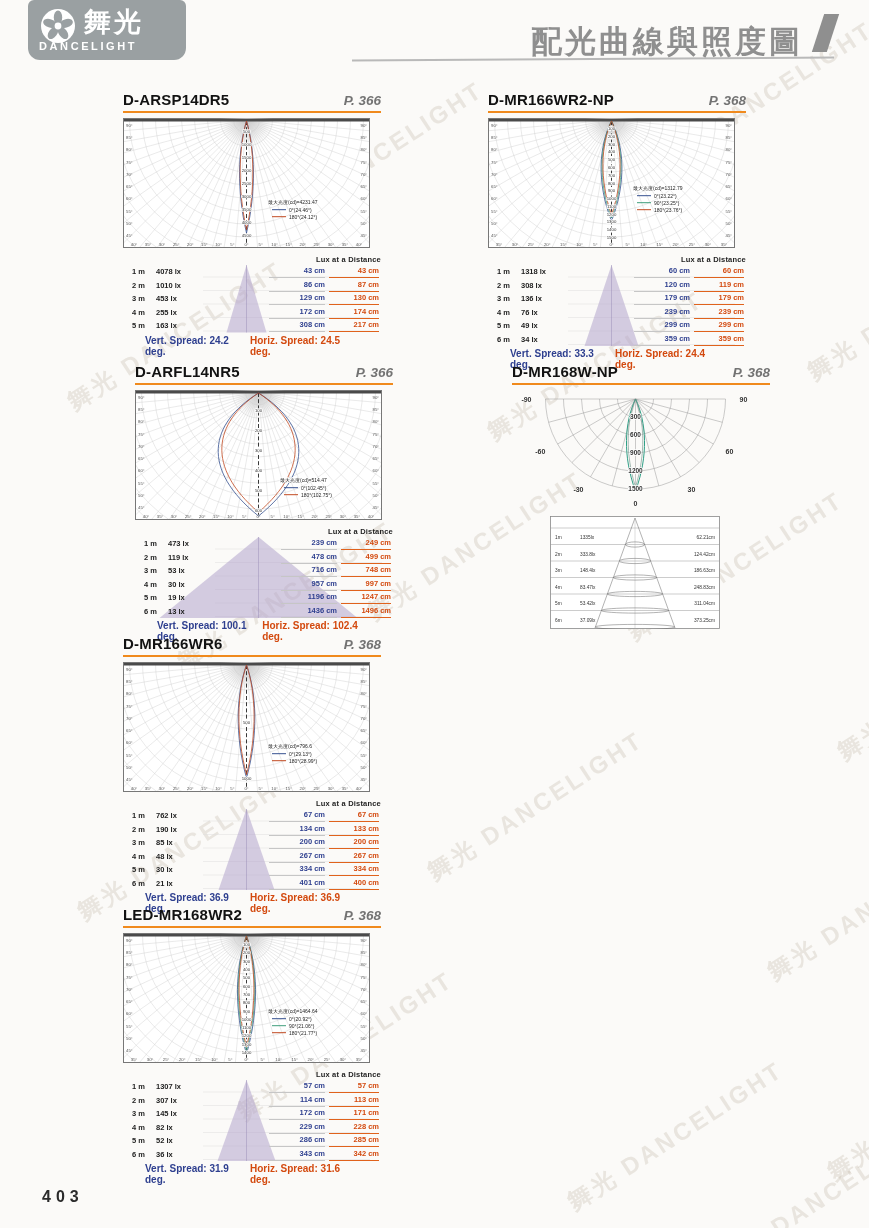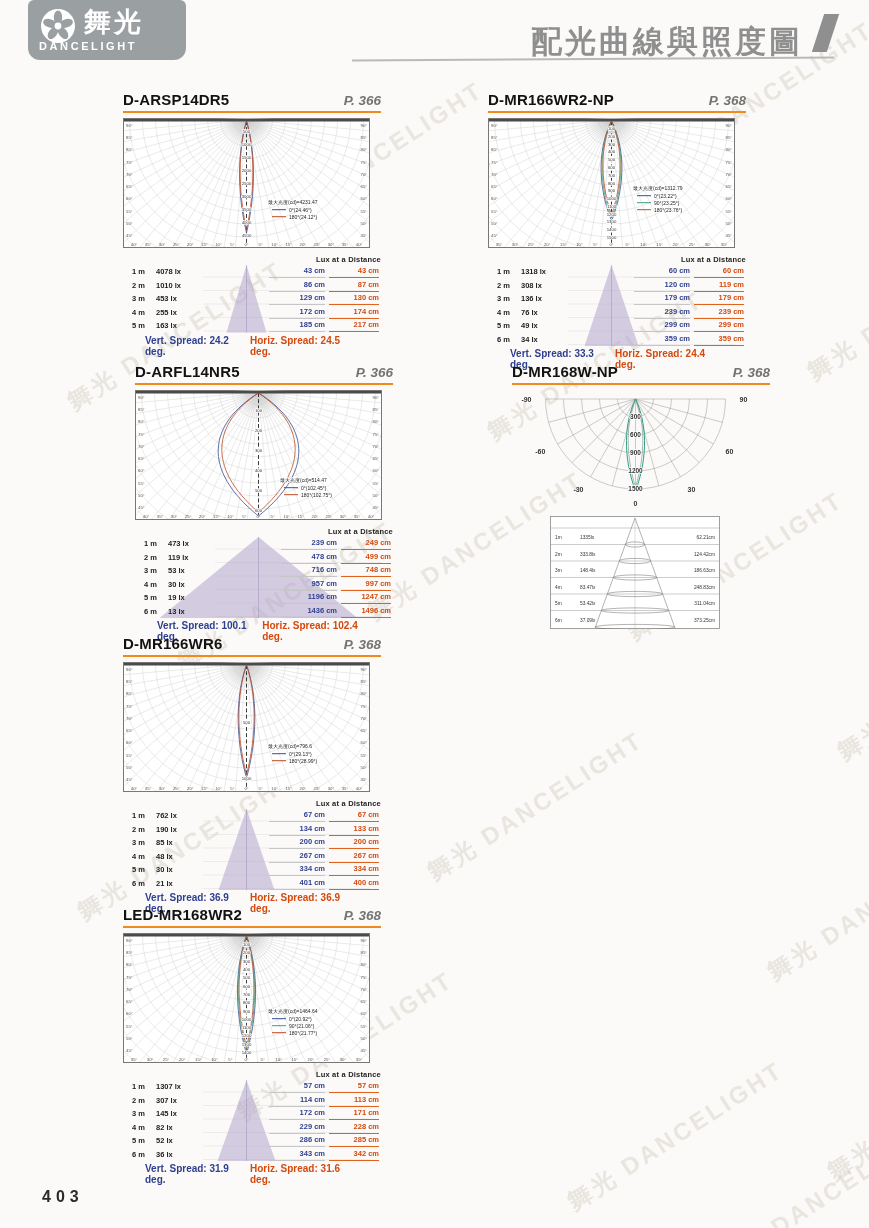--- a/index.html
+++ b/index.html
@@ -259,21 +259,21 @@
               <span class="dist">4 m</span>
               <span class="lux">255 lx</span>
               <span class="fsp"></span>
               <span class="vcm">172 cm</span>
               <span class="hcm">174 cm</span>
             </div>
             <div class="lux-row">
               <span class="dist">5 m</span>
               <span class="lux">163 lx</span>
               <span class="fsp"></span>
-              <span class="vcm">185 cm</span>
+              <span class="vcm">308 cm</span>
               <span class="hcm">217 cm</span>
             </div>
           </div>
           <div class="spread-line">
             <span class="vspread">Vert. Spread: 24.2 deg.</span>
             <span class="hspread">Horiz. Spread: 24.5 deg.</span>
           </div>
         </div>
   </section>
       <section class="card" style="left: 488px; top: 88px;">

